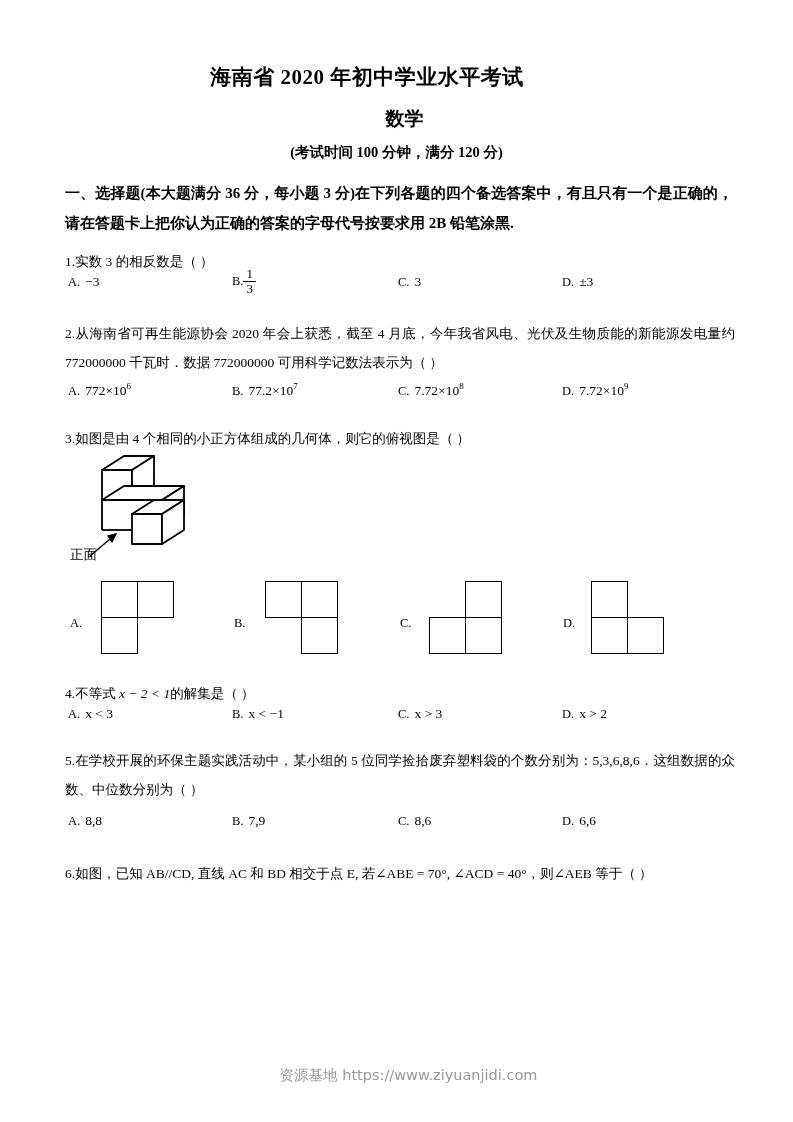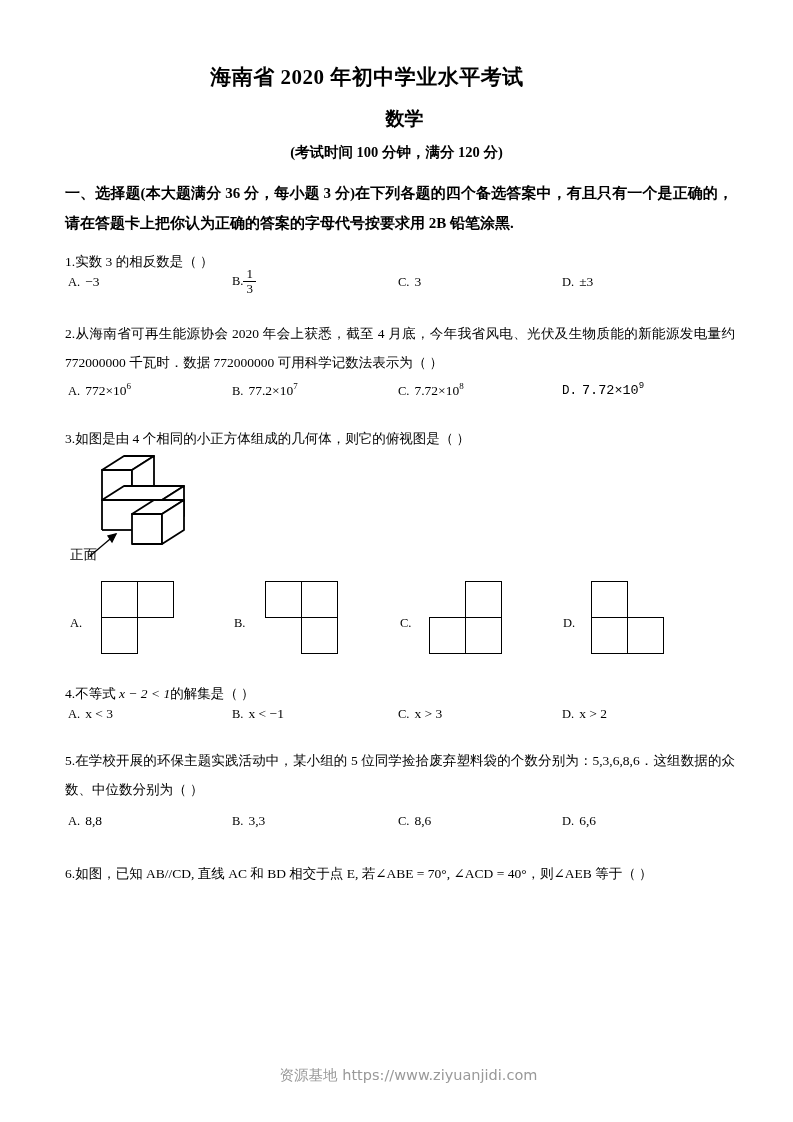--- a/index.html
+++ b/index.html
@@ -155,21 +155,21 @@
   <div class="opt-row" style="left:68px; top:381px;">
     <span class="opt" style="left:0px;">
       <span class="lbl">A.</span><span class="val">772×10</span><sup>6</sup>
     </span>
     <span class="opt" style="left:164px;">
       <span class="lbl">B.</span><span class="val">77.2×10</span><sup>7</sup>
     </span>
     <span class="opt" style="left:330px;">
       <span class="lbl">C.</span><span class="val">7.72×10</span><sup>8</sup>
     </span>
-    <span class="opt" style="left:494px;font-family:Liberation Mono, monospace;">
+    <span class="opt" style="left:494px;">
       <span class="lbl">D.</span><span class="val">7.72×10</span><sup>9</sup>
     </span>
   </div>
 
   <div class="q-stem" style="left:65px; top:424px; width:668px;">3.如图是由 4 个相同的小正方体组成的几何体，则它的俯视图是（   ）</div>
 
   <div class="solid-fig">
     <svg width="160" height="120" viewBox="0 0 160 120">
       <g fill="#ffffff" stroke="#000000" stroke-width="1.8" stroke-linejoin="round">
 
@@ -248,21 +248,21 @@
     </span>
   </div>
 
   <div class="q-stem" style="left:65px; top:746px; width:670px;">5.在学校开展的环保主题实践活动中，某小组的 5 位同学捡拾废弃塑料袋的个数分别为：5,3,6,8,6．这组数据的众数、中位数分别为（   ）</div>
 
   <div class="opt-row" style="left:68px; top:813px;">
     <span class="opt" style="left:0px;">
       <span class="lbl">A.</span><span class="val">8,8</span>
     </span>
     <span class="opt" style="left:164px;">
-      <span class="lbl">B.</span><span class="val">3,3</span>
+      <span class="lbl">B.</span><span class="val">7,9</span>
     </span>
     <span class="opt" style="left:330px;">
       <span class="lbl">C.</span><span class="val">8,6</span>
     </span>
     <span class="opt" style="left:494px;">
       <span class="lbl">D.</span><span class="val">6,6</span>
     </span>
   </div>
 
   <div class="q-stem" style="left:65px; top:859px; width:700px;">6.如图，已知 AB//CD, 直线 AC 和 BD 相交于点 E, 若∠ABE = 70°, ∠ACD = 40°，则∠AEB 等于（   ）</div>

